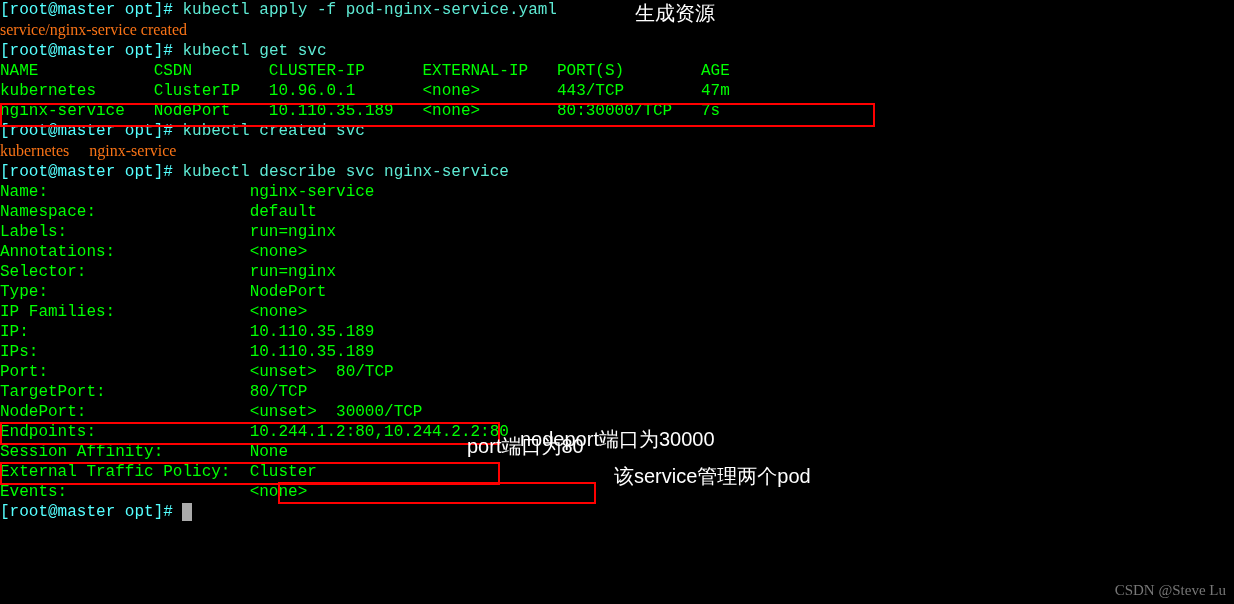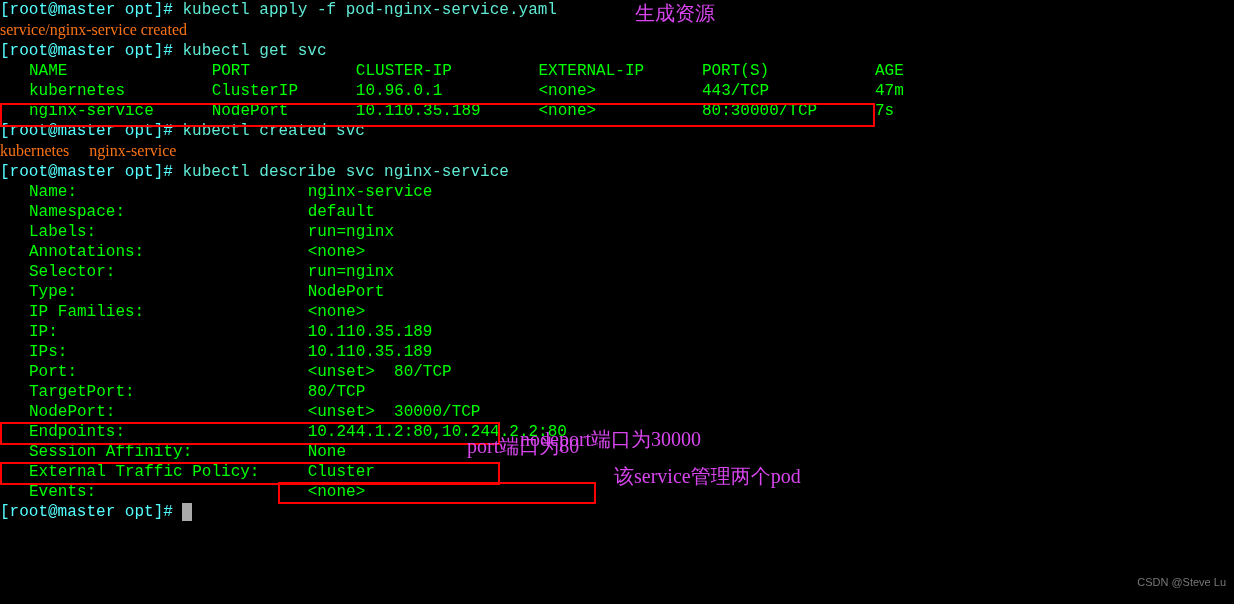--- a/index.html
+++ b/index.html
@@ -15,57 +15,57 @@
     overflow: hidden;
     position: relative;
   }
   .term {
     white-space: pre;
     position: relative;
     padding: 0;
   }
   .cyan { color: #55ffff; }
   .white { color: #5eead4; }
-  .green { color: #00ff00; margin-left: 29px; }
+  .green { color: #00ff00; }
   .yellow { color: #f97316; font-family: Liberation Serif, serif; }
   .red-annot {
-    color: #d946ef;
+    color: #ffffff;
     position: absolute;
-    font-family: Liberation Serif, serif;
+    font-family: Liberation Sans, sans-serif;
     font-size: 20px;
   }
   .red-box {
     position: absolute;
     border: 2px solid #ff0000;
     pointer-events: none;
     box-sizing: border-box;
   }
   .cursor {
     display: inline-block;
     width: 10px;
     height: 18px;
     background: #aaaaaa;
     vertical-align: text-bottom;
   }
   .watermark {
     position: absolute;
     right: 8px;
-    bottom: 12px;
+    bottom: 4px;
     color: #777;
-    font-size: 11px;
-    font-family: Liberation Sans, sans-serif;
+    font-size: 15px;
+    font-family: Liberation Serif, serif;
   }
 </style>
 </head>
 <body>
 
 <div class="term"><span class="cyan">[</span><span class="cyan">root@master</span><span class="white"> </span><span class="cyan">opt</span><span class="cyan">]# </span><span class="white">kubectl apply -f pod-nginx-service.yaml</span>
 <span class="yellow">service/nginx-service created</span>
 <span class="cyan">[</span><span class="cyan">root@master</span><span class="white"> </span><span class="cyan">opt</span><span class="cyan">]# </span><span class="white">kubectl get svc</span>
-<span class="green">NAME</span>            <span class="green">PORT</span>        <span class="green">CLUSTER-IP</span>      <span class="green">EXTERNAL-IP</span>   <span class="green">PORT(S)</span>        <span class="green">AGE</span>
+<span class="green">NAME</span>            <span class="green">CSDN</span>        <span class="green">CLUSTER-IP</span>      <span class="green">EXTERNAL-IP</span>   <span class="green">PORT(S)</span>        <span class="green">AGE</span>
 <span class="green">kubernetes</span>      <span class="green">ClusterIP</span>   <span class="green">10.96.0.1</span>       <span class="green">&lt;none&gt;</span>        <span class="green">443/TCP</span>        <span class="green">47m</span>
 <span class="green">nginx-service</span>   <span class="green">NodePort</span>    <span class="green">10.110.35.189</span>   <span class="green">&lt;none&gt;</span>        <span class="green">80:30000/TCP</span>   <span class="green">7s</span>
 <span class="cyan">[</span><span class="cyan">root@master</span><span class="white"> </span><span class="cyan">opt</span><span class="cyan">]# </span><span class="white">kubectl created svc</span>
 <span class="yellow">kubernetes     nginx-service</span>
 <span class="cyan">[</span><span class="cyan">root@master</span><span class="white"> </span><span class="cyan">opt</span><span class="cyan">]# </span><span class="white">kubectl describe svc nginx-service</span>
 <span class="green">Name:                     </span><span class="green">nginx-service</span>
 <span class="green">Namespace:                </span><span class="green">default</span>
 <span class="green">Labels:                   </span><span class="green">run=nginx</span>
 <span class="green">Annotations:              </span><span class="green">&lt;none&gt;</span>
 <span class="green">Selector:                 </span><span class="green">run=nginx</span>

